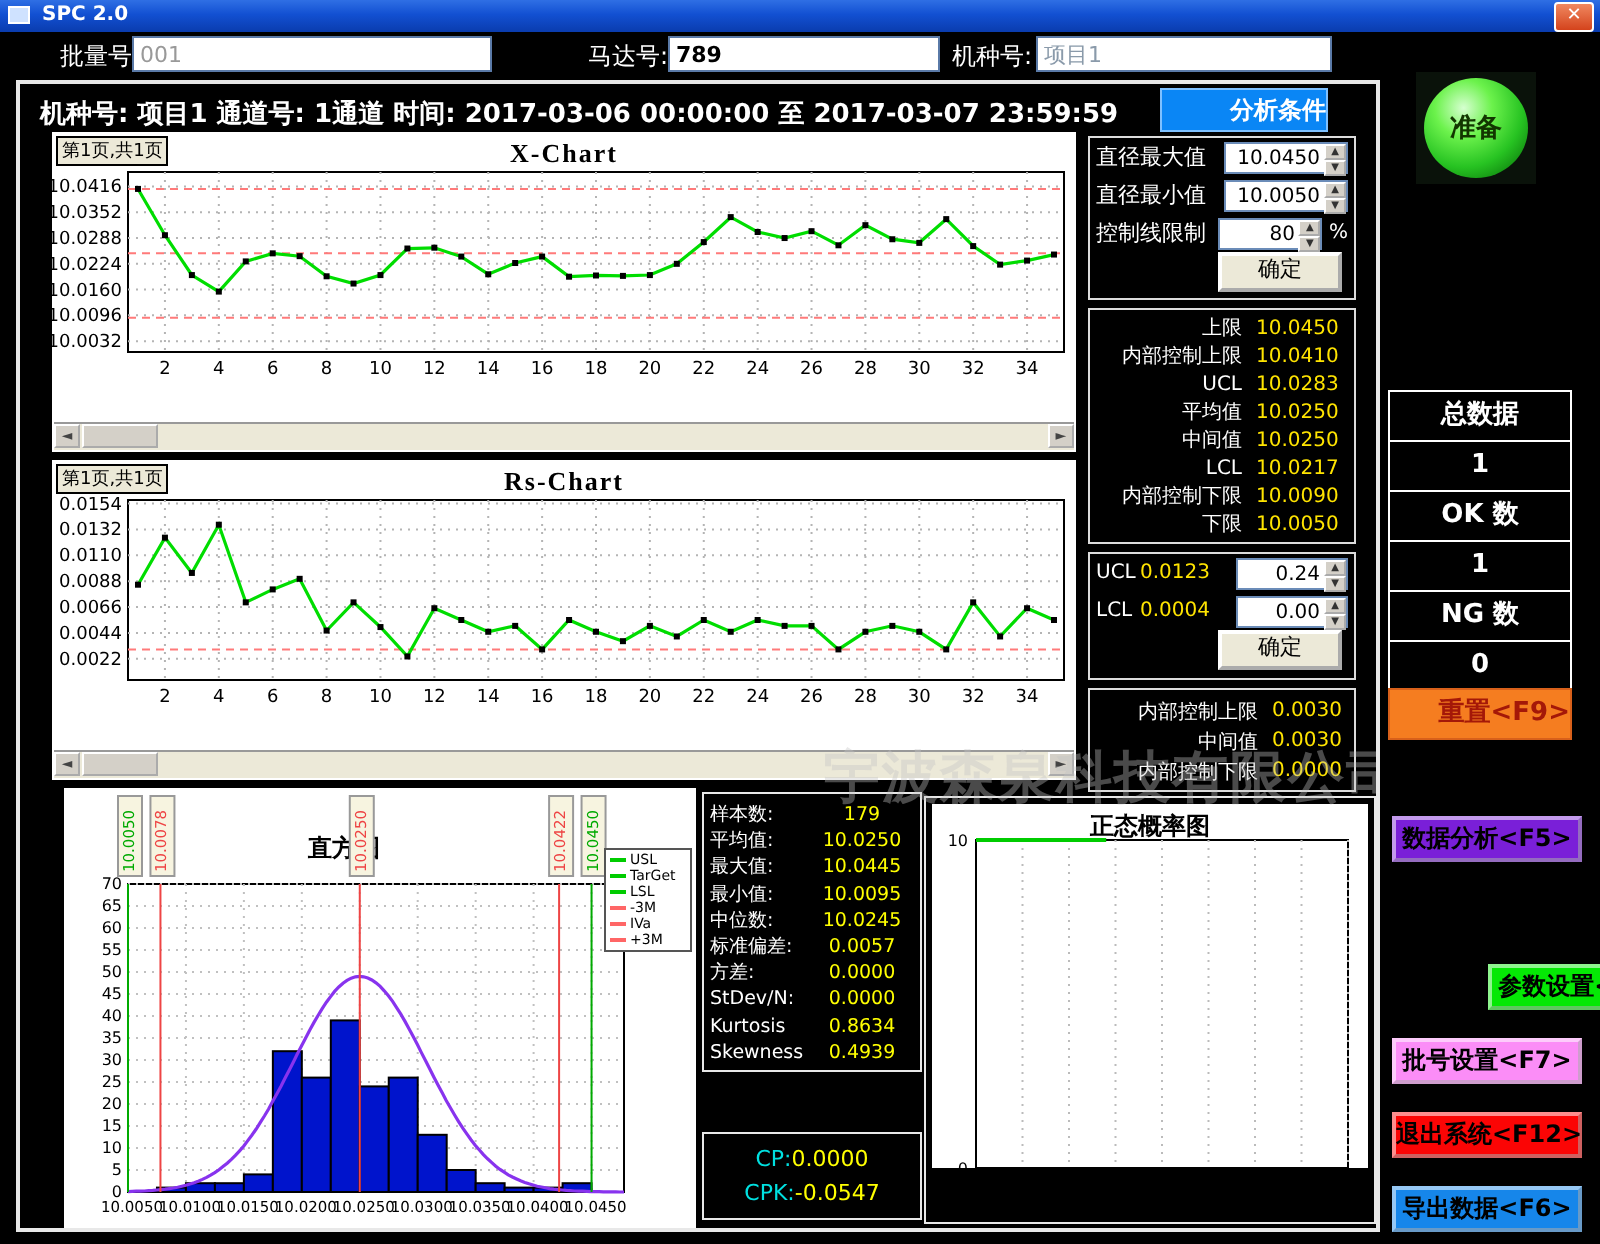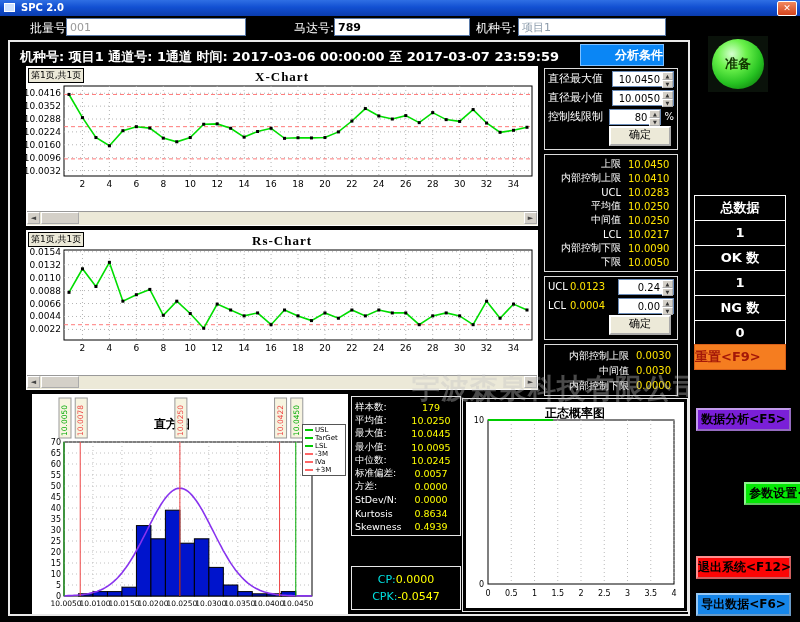--- a/index.html
+++ b/index.html
@@ -76,34 +76,34 @@
   .srow{display:flex;justify-content:space-between;height:13.2px;align-items:center;}
   .srow .sl{color:#fff;font-size:9.5px;}
   .srow .sv{color:#ffff00;font-size:9.5px;width:52px;text-align:center;}
   .capbox{position:absolute;left:341px;top:524px;width:110px;height:44px;border:1px solid #e8e8e8;
     background:#000;box-sizing:border-box;padding:4px 5px;}
   .crow{display:flex;justify-content:center;height:17px;align-items:center;}
   .crow .cl{color:#00e0e0;font-size:11px;}
   .crow .cv{color:#ffff00;font-size:11px;}
   .nppbox{position:absolute;left:452px;top:356px;width:226px;height:214px;border:1px solid #e8e8e8;
     background:#000;box-sizing:border-box;padding:3px;}
-  .npp-inner{position:relative;width:218px;height:206px;background:#fff;}
+  .npp-inner{position:relative;width:218px;height:182px;background:#fff;}
   .npp-title{position:absolute;left:0;right:0;top:3px;text-align:center;font-size:12px;font-weight:bold;color:#000;}
   
   .readywrap{position:absolute;left:708px;top:36px;width:60px;height:56px;background:#0a120a;}
   .readyball{position:absolute;left:4px;top:3px;width:52px;height:50px;border-radius:50%;
     background:radial-gradient(circle at 38% 30%,#d6ffd0 0%,#6cf24c 30%,#27c322 62%,#0c7d0c 88%,#05440a 100%);
     color:#123600;font-size:13px;font-weight:bold;display:flex;align-items:center;justify-content:center;cursor:pointer;}
   .counters{position:absolute;left:694px;top:195px;width:92px;}
   .ccell{height:24px;border:1px solid #fff;margin-top:-1px;background:#000;color:#fff;
     font-size:13px;font-weight:bold;text-align:center;line-height:24px;}
   .ccell:first-child{margin-top:0;}
   .resetbtn{position:absolute;left:694px;top:344px;width:92px;height:26px;background:#f57d20;
     border:1px solid #d8601a;box-sizing:border-box;color:#a41808;font-size:13px;font-weight:bold;
-    text-align:left;line-height:24px;cursor:pointer;}
+    text-align:right;line-height:24px;cursor:pointer;}
   .fnbtn{position:absolute;left:696px;width:95px;height:23px;border:2px outset rgba(255,255,255,0.55);
     box-sizing:border-box;color:#000;font-size:12px;font-weight:bold;text-align:center;
     line-height:19px;cursor:pointer;white-space:nowrap;}
 </style>
 </head>
 <body>
 
 <div id="win">
 
   <div class="titlebar">
@@ -641,16 +641,17 @@
     <div class="ccell">1</div>
     <div class="ccell">OK 数</div>
     <div class="ccell">1</div>
     <div class="ccell">NG 数</div>
     <div class="ccell">0</div>
   </div>
   <div class="resetbtn">重置&lt;F9&gt;</div>
 
   <div class="fnbtn" style="top: 408px; background: rgb(122, 31, 216);">数据分析&lt;F5&gt;</div>
   <div class="fnbtn" style="top: 482px; background: rgb(5, 232, 5); margin-left: 48px;">参数设置&lt;F8&gt;</div>
+  <div class="fnbtn" style="top: 519px; background: rgb(251, 141, 247);">批号设置&lt;F7&gt;</div>
   <div class="fnbtn" style="top: 556px; background: rgb(251, 5, 5);">退出系统&lt;F12&gt;</div>
   <div class="fnbtn" style="top: 593px; background: rgb(22, 134, 234);">导出数据&lt;F6&gt;</div>
 
 </div>
 
 </body></html>

